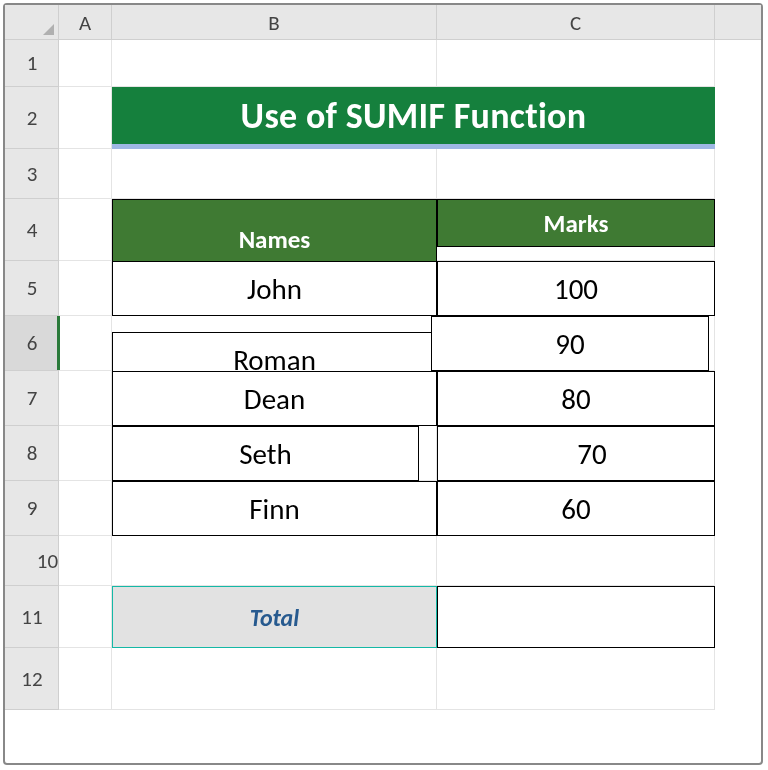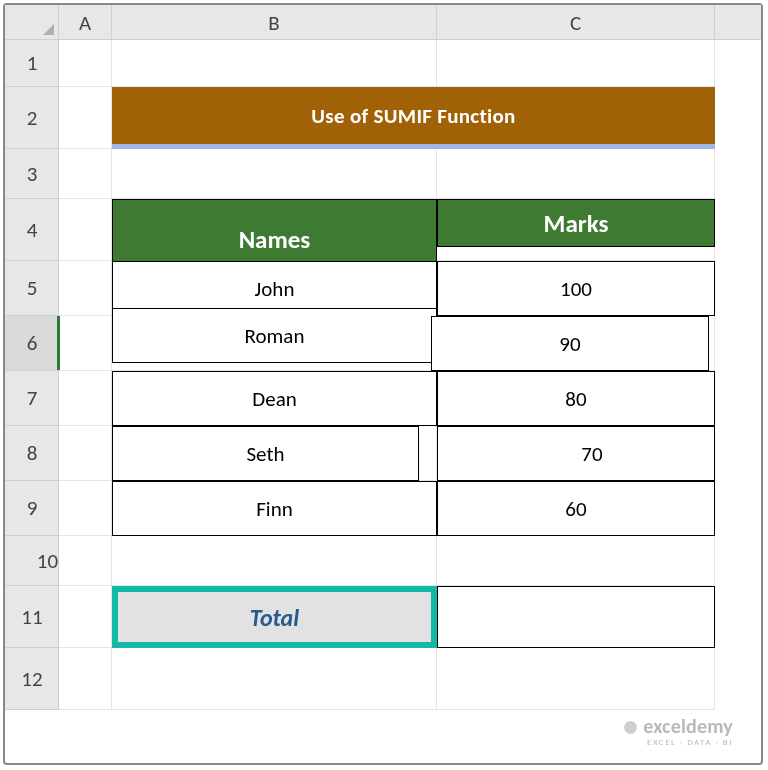--- a/index.html
+++ b/index.html
@@ -90,25 +90,25 @@
   }
   
   .cell {
     position: absolute;
     border-right: 1px solid #e4e4e4;
     border-bottom: 1px solid #e4e4e4;
   }
   
   .title-banner {
     position: absolute;
-    background: #a16207;
+    background: #15803d;
     color: #fff;
     border-bottom: 5px solid #9eb7e4;
     font-weight: 700;
-    font-size: 21px;
+    font-size: 36px;
     display: flex;
     align-items: center;
     justify-content: center;
     letter-spacing: .3px;
   }
   
   .th {
     position: absolute;
     background: #3f7a33;
     color: #fff;
@@ -116,37 +116,37 @@
     font-size: 25px;
     display: flex;
     align-items: center;
     justify-content: center;
     border: 1px solid #000;
   }
   .td {
     position: absolute;
     background: #fff;
     color: #000;
-    font-size: 21px;
+    font-size: 29px;
     display: flex;
     align-items: center;
     justify-content: center;
     border: 1px solid #000;
   }
   .total-label {
     position: absolute;
     background: #e2e2e2;
     color: #275a8f;
     font-style: italic;
     font-weight: 700;
     font-size: 24px;
     display: flex;
     align-items: center;
     justify-content: center;
-    border: 6px solid #14b8a6;
+    border: 1px solid #14b8a6;
   }
   .total-value {
     position: absolute;
     background: #fff;
     border: 1px solid #000;
   }
   .watermark {
     position: absolute;
     right: 28px; bottom: 16px;
     text-align: right;
@@ -236,31 +236,27 @@
       <div class="cell" style="left: 0px; top: 0px; width: 53px; height: 47px;"></div>
 
     <div class="title-banner" id="title-banner" style="left: 53px; top: 47px; width: 603px; height: 62px;">Use of SUMIF Function</div>
 
     <div class="th" id="th-names" style="left: 53px; top: 159px; width: 325px; height: 80px;">Names</div>
     <div class="th" id="th-marks" style="left: 378px; top: 159px; width: 278px; height: 48px;">Marks</div>
 
     <div id="data-rows">
         <div class="td" style="left: 53px; top: 221px; width: 325px; height: 55px;">John</div>
         <div class="td" style="left: 378px; top: 221px; width: 278px; height: 55px;">100</div>
-        <div class="td" style="left: 53px; top: 268px; width: 325px; height: 55px;">Roman</div>
+        <div class="td" style="left: 53px; top: 292px; width: 325px; height: 55px;">Roman</div>
         <div class="td" style="left: 372px; top: 276px; width: 278px; height: 55px;">90</div>
         <div class="td" style="left: 53px; top: 331px; width: 325px; height: 55px;">Dean</div>
         <div class="td" style="left: 378px; top: 331px; width: 278px; height: 55px;">80</div>
         <div class="td" style="left: 53px; top: 386px; width: 307px; height: 55px;">Seth</div>
         <div class="td" style="left: 378px; top: 386px; width: 278px; height: 55px; padding-left: 32px;">70</div>
         <div class="td" style="left: 53px; top: 441px; width: 325px; height: 55px;">Finn</div>
         <div class="td" style="left: 378px; top: 441px; width: 278px; height: 55px;">60</div>
       </div>
 
     <div class="total-label" id="total-label" style="left: 53px; top: 546px; width: 325px; height: 62px;">Total</div>
     <div class="total-value" id="total-value" style="left: 378px; top: 546px; width: 278px; height: 62px;"></div>
 
-    <div class="watermark">
-      <div class="brand"><span class="dot"></span><span>exceldemy</span></div>
-      <div class="sub">EXCEL · DATA · BI</div>
-    </div>
   </div>
 </div>
 
 </body></html>

